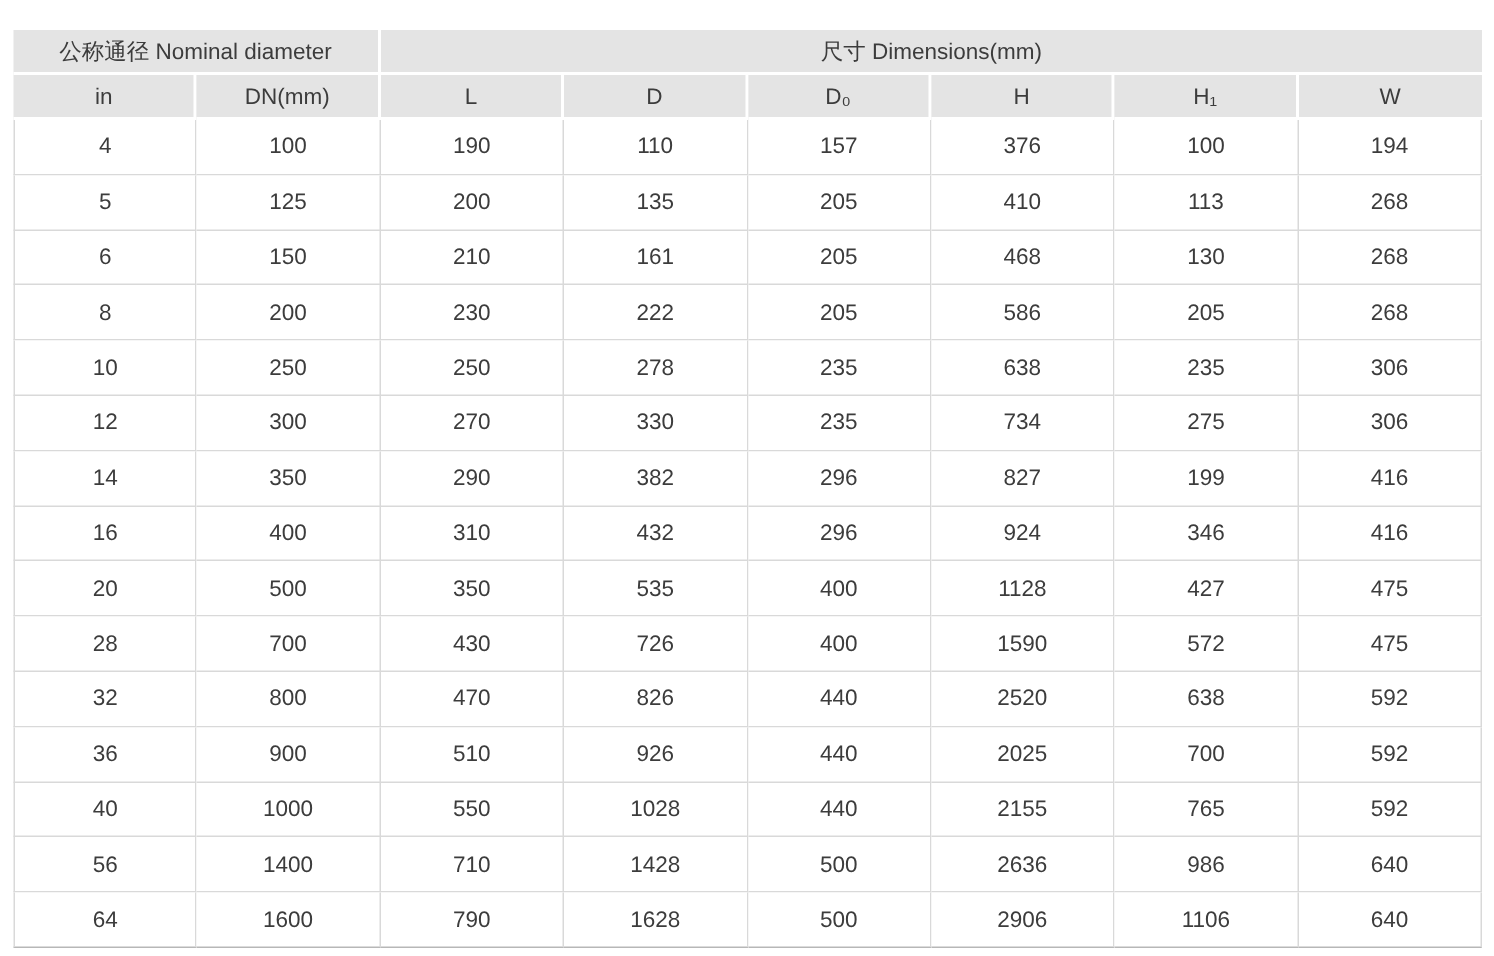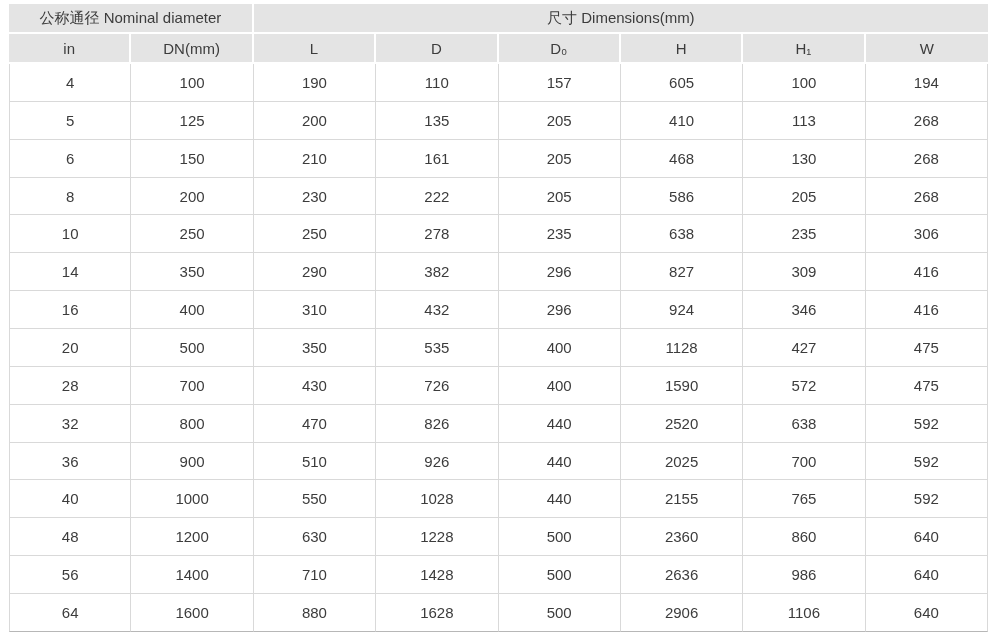--- a/index.html
+++ b/index.html
@@ -10,21 +10,21 @@
   }
   body {
     width: 996px;
     height: 637px;
     font-family: "Liberation Sans", "DejaVu Sans", sans-serif;
     color: #3c3c3c;
   }
   .page {
     width: 996px;
     height: 637px;
-    padding: 4px 8px 5px 9px;
+    padding: 20px 8px 5px 9px;
   }
   table.dim-table {
     width: 100%;
     height: 100%;
     border-collapse: separate;
     border-spacing: 0;
     table-layout: fixed;
   }
   
   table.dim-table thead th {
@@ -86,21 +86,21 @@
           <th>W</th>
         </tr>
     </thead>
     <tbody id="table-body">
         <tr>
           <td>4</td>
           <td>100</td>
           <td>190</td>
           <td>110</td>
           <td>157</td>
-          <td>605</td>
+          <td>376</td>
           <td>100</td>
           <td>194</td>
         </tr>
         <tr>
           <td>5</td>
           <td>125</td>
           <td>200</td>
           <td>135</td>
           <td>205</td>
           <td>410</td>
@@ -131,27 +131,37 @@
           <td>10</td>
           <td>250</td>
           <td>250</td>
           <td>278</td>
           <td>235</td>
           <td>638</td>
           <td>235</td>
           <td>306</td>
         </tr>
         <tr>
+          <td>12</td>
+          <td>300</td>
+          <td>270</td>
+          <td>330</td>
+          <td>235</td>
+          <td>734</td>
+          <td>275</td>
+          <td>306</td>
+        </tr>
+        <tr>
           <td>14</td>
           <td>350</td>
           <td>290</td>
           <td>382</td>
           <td>296</td>
           <td>827</td>
-          <td>309</td>
+          <td>199</td>
           <td>416</td>
         </tr>
         <tr>
           <td>16</td>
           <td>400</td>
           <td>310</td>
           <td>432</td>
           <td>296</td>
           <td>924</td>
           <td>346</td>
@@ -201,43 +211,33 @@
           <td>40</td>
           <td>1000</td>
           <td>550</td>
           <td>1028</td>
           <td>440</td>
           <td>2155</td>
           <td>765</td>
           <td>592</td>
         </tr>
         <tr>
-          <td>48</td>
-          <td>1200</td>
-          <td>630</td>
-          <td>1228</td>
-          <td>500</td>
-          <td>2360</td>
-          <td>860</td>
-          <td>640</td>
-        </tr>
-        <tr>
           <td>56</td>
           <td>1400</td>
           <td>710</td>
           <td>1428</td>
           <td>500</td>
           <td>2636</td>
           <td>986</td>
           <td>640</td>
         </tr>
         <tr>
           <td>64</td>
           <td>1600</td>
-          <td>880</td>
+          <td>790</td>
           <td>1628</td>
           <td>500</td>
           <td>2906</td>
           <td>1106</td>
           <td>640</td>
         </tr>
       </tbody>
   </table>
 </div>
 

